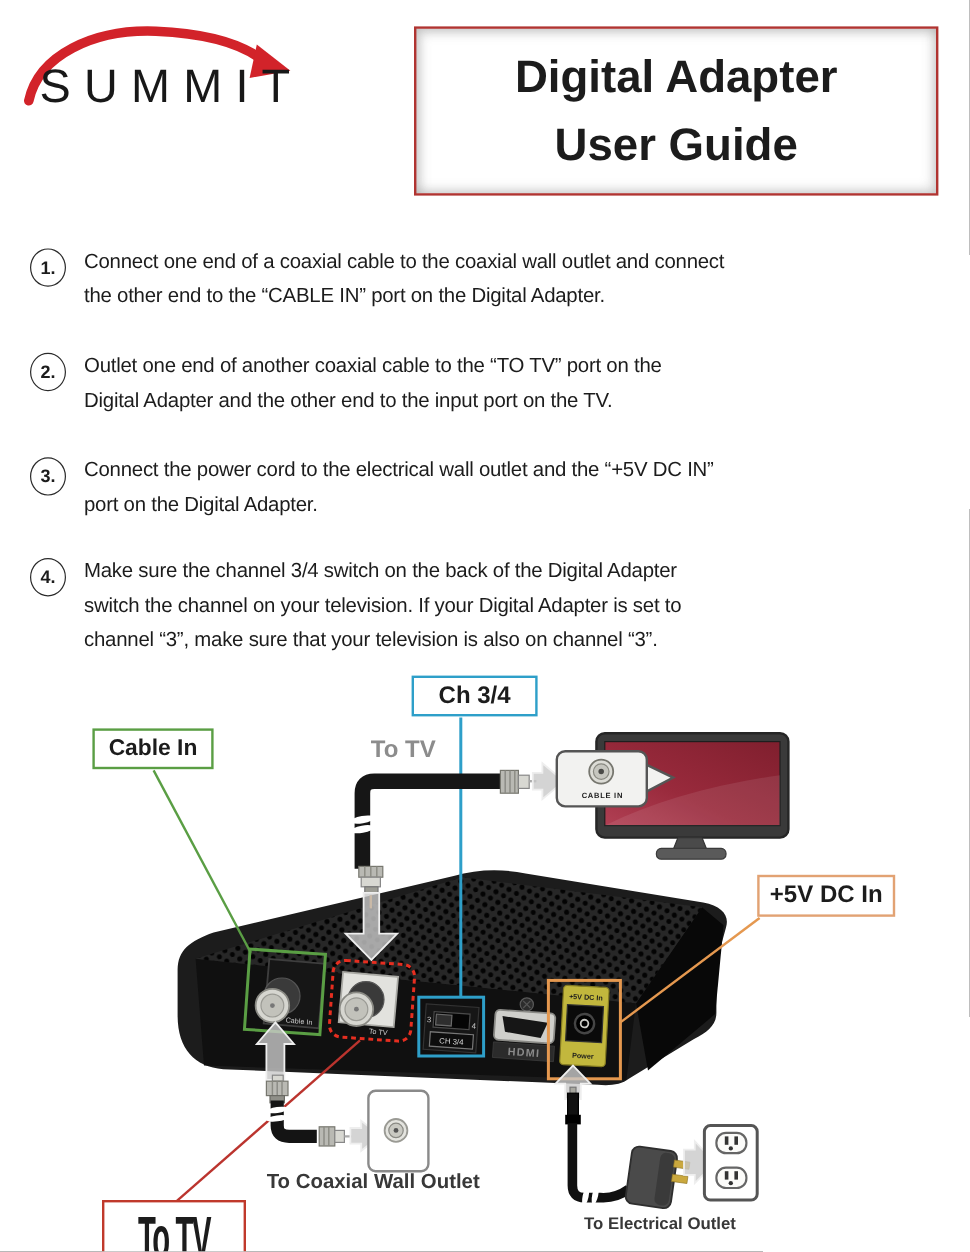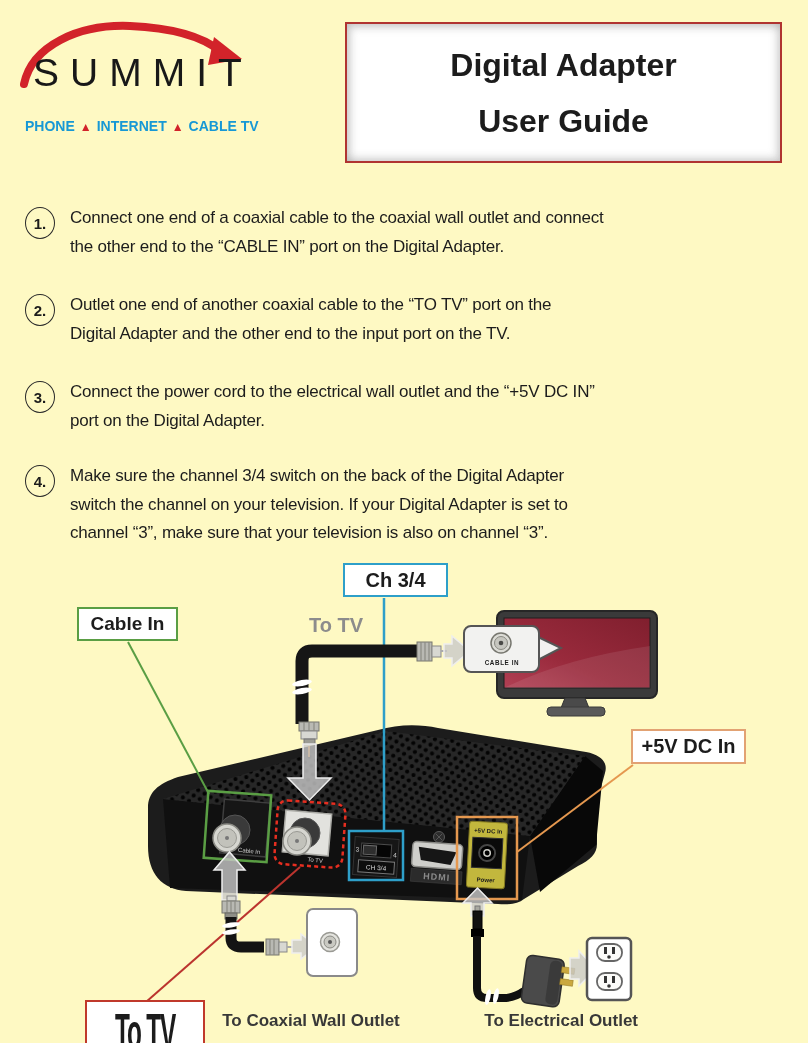--- a/index.html
+++ b/index.html
@@ -1,34 +1,34 @@
 <!DOCTYPE html>
 <html><head>
 <meta charset="utf-8">
 <style>
   html,body{margin:0;padding:0;background:#888;}
   .page{
-    position:relative;width:808px;height:1043px;background:#fef9c3;
+    position:relative;width:808px;height:1043px;background:#ffffff;
     margin:0 auto;overflow:hidden;
     font-family:"Liberation Sans",sans-serif;color:#1c1c1c;
   }
   
   .logo{position:absolute;left:18px;top:18px;width:260px;height:130px;}
   .logo svg{position:absolute;left:0;top:0;}
   .logo-name{position:absolute;left:15px;top:33px;font-size:39px;letter-spacing:11px;color:#181818;white-space:nowrap;}
   .logo-sub{position:absolute;left:17px;top:69px;font-size:19px;letter-spacing:13px;color:#181818;white-space:nowrap;}
   .logo-tag{position:absolute;left:7px;top:100px;font-size:14px;font-weight:bold;color:#1798d5;white-space:nowrap;}
   .logo-tag .tri{color:#d2232a;font-size:12px;margin:0 5px;}
   
   .titlebox{
     position:absolute;left:345px;top:22px;width:433px;height:137px;
     border:2px solid #b03431;background:#fff;
     box-shadow:inset 3px 3px 9px rgba(110,110,110,.35), inset -3px -3px 9px rgba(110,110,110,.28);
     display:flex;flex-direction:column;align-items:center;justify-content:center;
-    font-size:32px;font-weight:bold;line-height:56px;color:#1c1c1c;text-align:center;
+    font-size:38px;font-weight:bold;line-height:56px;color:#1c1c1c;text-align:center;
   }
   
   .step{position:absolute;left:0;width:808px;}
   .step .num{
     position:absolute;left:25px;top:3px;width:30px;height:32px;
     border:1.6px solid #2a2a2a;border-radius:50%;
     display:flex;align-items:center;justify-content:center;
     font-size:15px;font-weight:bold;color:#1c1c1c;box-sizing:border-box;
   }
   .step .lines{position:absolute;left:70px;top:0;font-size:17px;line-height:28.6px;letter-spacing:-0.2px;color:#1c1c1c;}
@@ -41,38 +41,35 @@
   }
   .box-ch34{left:343px;top:563px;width:105px;height:34px;border:2px solid #2e9fc9;font-size:20px;line-height:30px;}
   .box-cablein{left:77px;top:607px;width:101px;height:34px;border:2px solid #5a9e44;font-size:19px;line-height:30px;}
   .box-5v{left:631px;top:729px;width:115px;height:35px;border:2px solid #e2a273;font-size:20px;line-height:31px;}
   .box-totv{left:85px;top:1000px;width:120px;height:55px;border:2px solid #c0392b;overflow:visible;}
   .box-totv .tall{
     font-size:42px;font-weight:bold;line-height:46px;margin-top:3px;
     transform:scaleX(0.58) scaleY(1.18);transform-origin:50% 0;letter-spacing:-2px;white-space:nowrap;
   }
   .lbl-totv-top{position:absolute;left:309px;top:614px;font-size:20px;font-weight:bold;color:#8c8c8c;z-index:3;}
-  .lbl-coaxwall{position:absolute;left:211px;top:975px;width:200px;text-align:center;font-size:17px;font-weight:bold;color:#383838;z-index:3;margin-top:36px;}
-  .lbl-elec{position:absolute;left:462px;top:1011px;width:176px;text-align:right;font-size:17px;font-weight:bold;color:#383838;z-index:3;}
+  .lbl-coaxwall{position:absolute;left:211px;top:975px;width:200px;text-align:center;font-size:17px;font-weight:bold;color:#383838;z-index:3;}
+  .lbl-elec{position:absolute;left:462px;top:1011px;width:176px;text-align:center;font-size:14px;font-weight:bold;color:#383838;z-index:3;}
   .diagram-svg{position:absolute;left:0;top:560px;z-index:2;}
 </style>
 </head>
 <body>
 
 <div class="page">
 
   <div class="logo">
     <svg width="260" height="130">
       <path d="M6,66 C14,28 60,6 112,8 C158,10 186,20 202,33" fill="none" stroke="#d2232a" stroke-width="8" stroke-linecap="round"></path>
       <polygon points="196,19 224,41 190,47" fill="#d2232a"></polygon>
     </svg>
     <div class="logo-name">SUMMIT</div>
-    <div class="logo-tag">
-      <span>PHONE</span><span class="tri">▲</span><span>INTERNET</span><span class="tri">▲</span><span>CABLE TV</span>
-    </div>
   </div>
 
   <div class="titlebox">
     <div>Digital Adapter</div>
     <div>User Guide</div>
   </div>
 
   <div class="step s1">
     <div class="num">1.</div>
     <div class="lines">

